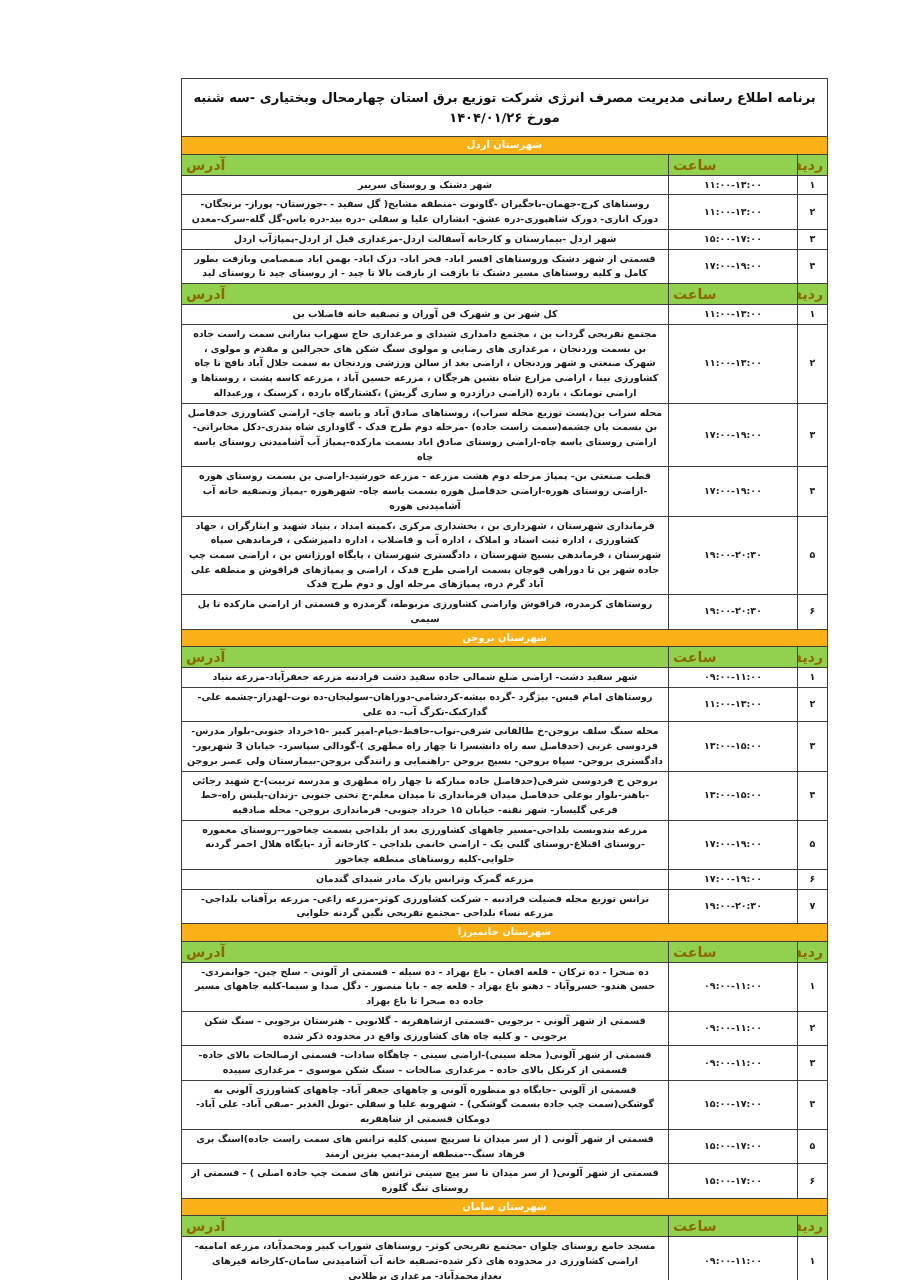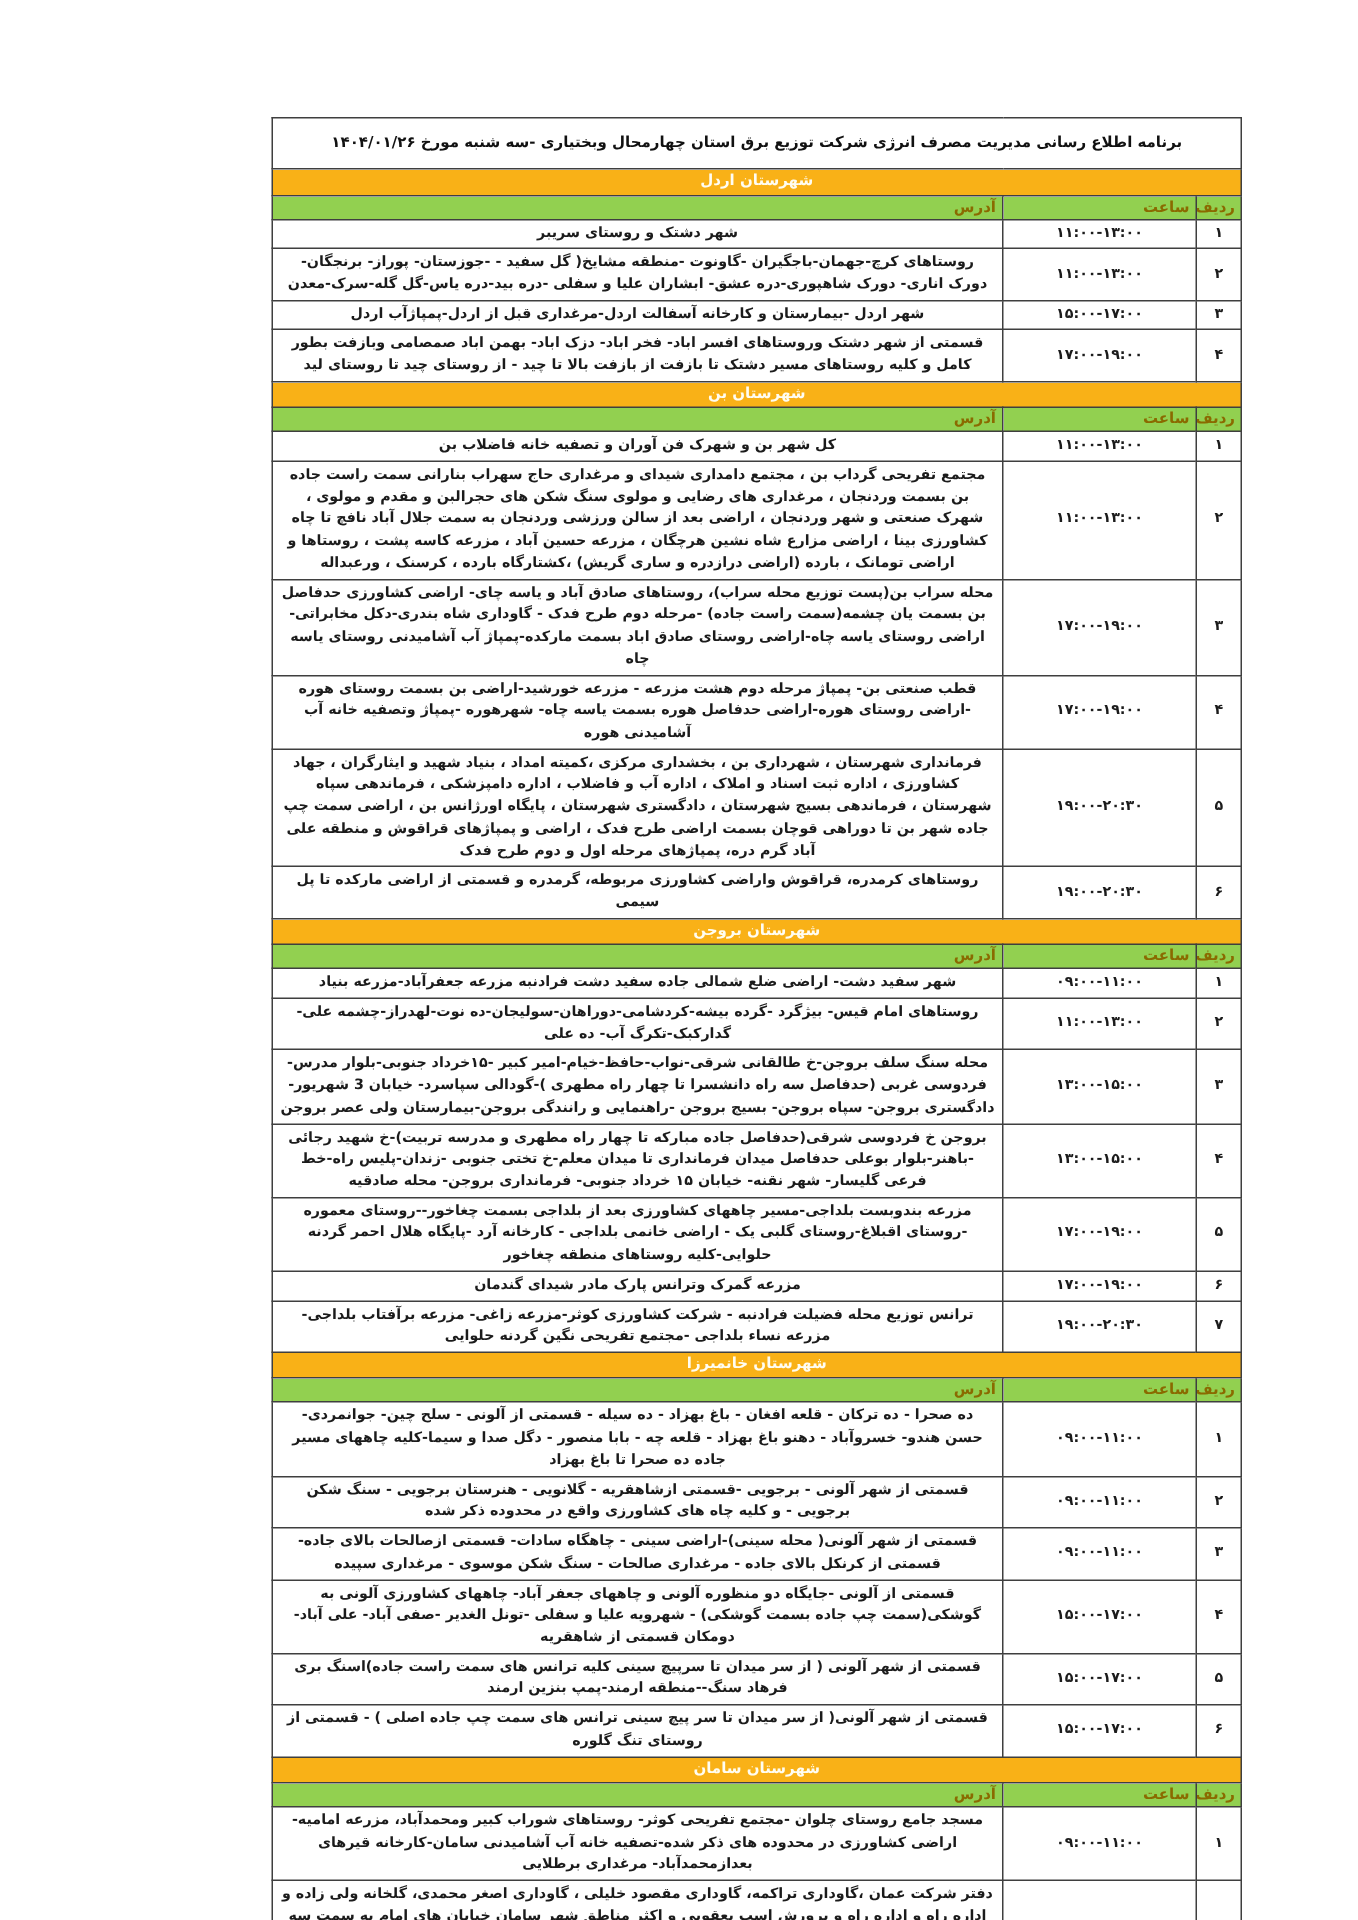--- a/index.html
+++ b/index.html
@@ -5,30 +5,30 @@
   html,body{margin:0;padding:0;}
   body{
     width:905px;height:1280px;background:#ffffff;position:relative;
     font-family:"DejaVu Sans","Liberation Sans",sans-serif;
     -webkit-font-smoothing:antialiased;
   }
   .sheet{position:absolute;left:181px;top:78px;width:647px;}
   table{width:100%;border-collapse:collapse;direction:rtl;table-layout:fixed;}
   td{border:1px solid #3f3f3f;overflow:hidden;}
   .title-row td{
-    background:#ffffff;color:#111;font-weight:bold;font-size:10px;
+    background:#ffffff;color:#111;font-weight:bold;font-size:13px;
     text-align:center;padding:9px 8px;line-height:1.5;
   }
   .section-row td{
     background:var(--section_bg,#f9b117);color:var(--section_text,#fffdf2);
     font-weight:bold;font-size:10px;text-align:center;padding:2px 8px;line-height:1.25;
   }
   .cols-row td{
     background:var(--cols_bg,#92d050);color:var(--cols_text,#8a6a00);
-    font-weight:bold;font-size:10px;text-align:right;padding:1px 4px;line-height:1.3;margin-top:20px;
+    font-weight:bold;font-size:14px;text-align:left;padding:1px 4px;line-height:1.3;margin-top:20px;
   }
   .data-row td{
     background:#ffffff;color:#1b1b1b;font-weight:bold;font-size:9.5px;
     text-align:center;padding:2px 5px;line-height:1.55;
   }
   .time{direction:ltr;unicode-bidi:isolate;white-space:nowrap;}
   col.c-num{width:30px;}
   col.c-time{width:129px;}
 </style>
 </head>
@@ -66,23 +66,20 @@
         <tr class="data-row">
           <td>۳</td>
           <td><span class="time">۱۵:۰۰-۱۷:۰۰</span></td>
           <td>شهر اردل -بیمارستان و کارخانه آسفالت اردل-مرغداری قبل از اردل-پمپاژآب اردل</td>
         </tr>
         <tr class="data-row">
           <td>۴</td>
           <td><span class="time">۱۷:۰۰-۱۹:۰۰</span></td>
           <td>قسمتی از شهر دشتک وروستاهای افسر اباد- فخر اباد- دزک اباد- بهمن اباد صمصامی وبازفت بطور کامل و کلیه روستاهای مسیر دشتک تا بازفت از بازفت بالا تا چید - از روستای چید تا روستای لید</td>
         </tr>
-        <tr class="section-row">
-          <td colspan="3">شهرستان بن</td>
-        </tr>
         <tr class="cols-row">
           <td>ردیف</td>
           <td>ساعت</td>
           <td>آدرس</td>
         </tr>
         <tr class="data-row">
           <td>۱</td>
           <td><span class="time">۱۱:۰۰-۱۳:۰۰</span></td>
           <td>کل شهر بن و شهرک فن آوران و تصفیه خانه فاضلاب بن</td>
         </tr>

